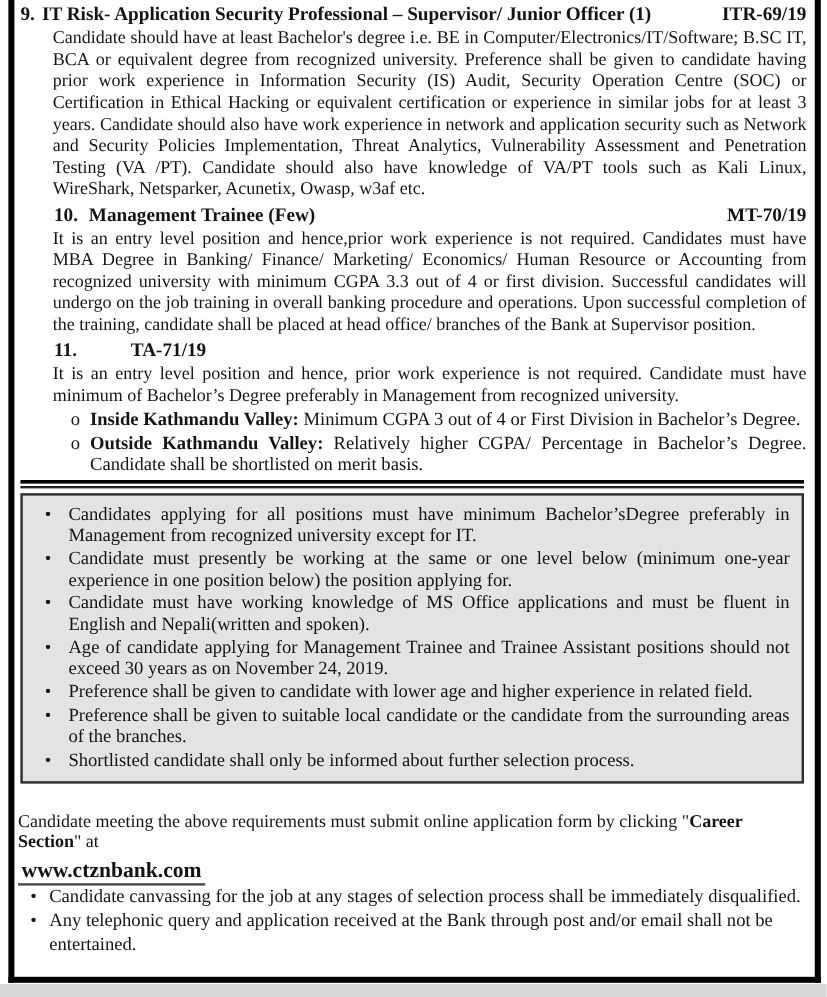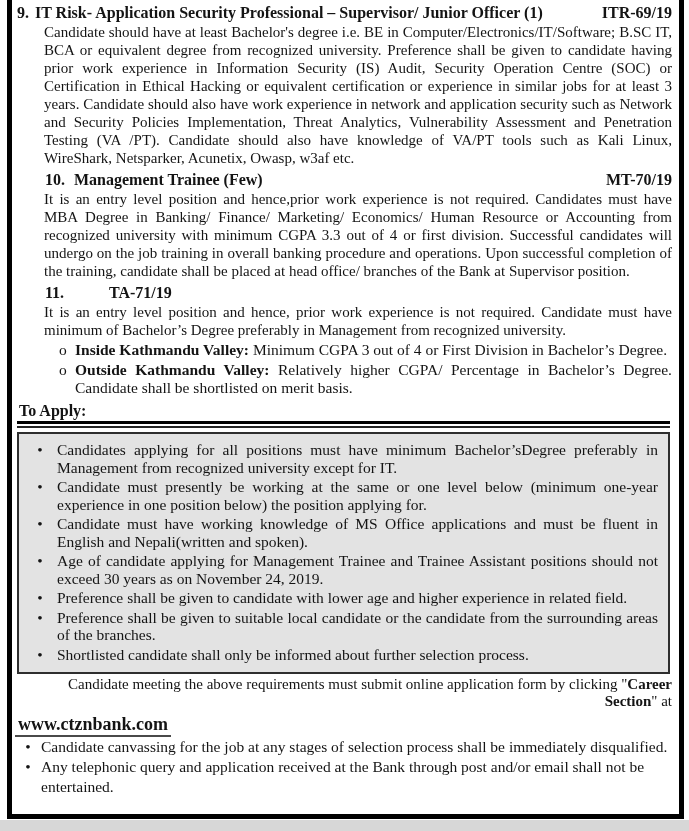--- a/index.html
+++ b/index.html
@@ -84,24 +84,24 @@
   .req-list li {
     display: flex;
     font-size: 15.5px;
     line-height: 17.5px;
     margin: 2px 0;
   }
   .req-list .bullet { flex: none; width: 34px; text-align: center; }
   .req-list .li-text { flex: 1; text-align: justify; }
   
   .instruction {
-    margin: 2px 0 0 0;
+    margin: 24px 0 0 0;
     font-size: 15px;
     line-height: 17px;
-    text-align: right;
+    text-align: left;
   }
   .website-row { margin: 4px 0 2px 0; }
   .website-link {
     font-weight: bold;
     font-size: 18px;
     color: #141414;
     text-decoration: none;
     border-bottom: 2px solid #4a4a4a;
     padding: 0 3px 1px 3px;
     cursor: pointer;
@@ -153,21 +153,20 @@
       <div class="subpoint">
         <span class="o-marker">o</span>
         <span class="sub-text"><b>Inside Kathmandu Valley:</b> <span>Minimum CGPA 3 out of 4 or First Division in Bachelor’s Degree.</span></span>
       </div>
       <div class="subpoint">
         <span class="o-marker">o</span>
         <span class="sub-text"><b>Outside Kathmandu Valley:</b> <span>Relatively higher CGPA/ Percentage in Bachelor’s Degree. Candidate shall be shortlisted on merit basis.</span></span>
       </div>
     </section>
 
-    <div class="to-apply-head">To Apply:</div>
     <div class="double-rule"></div>
 
     <div class="req-box">
       <ul class="req-list">
         <li>
           <span class="bullet">•</span>
           <span class="li-text">Candidates applying for all positions must have minimum Bachelor’sDegree preferably in Management from recognized university except for IT.</span>
         </li>
         <li>
           <span class="bullet">•</span>

